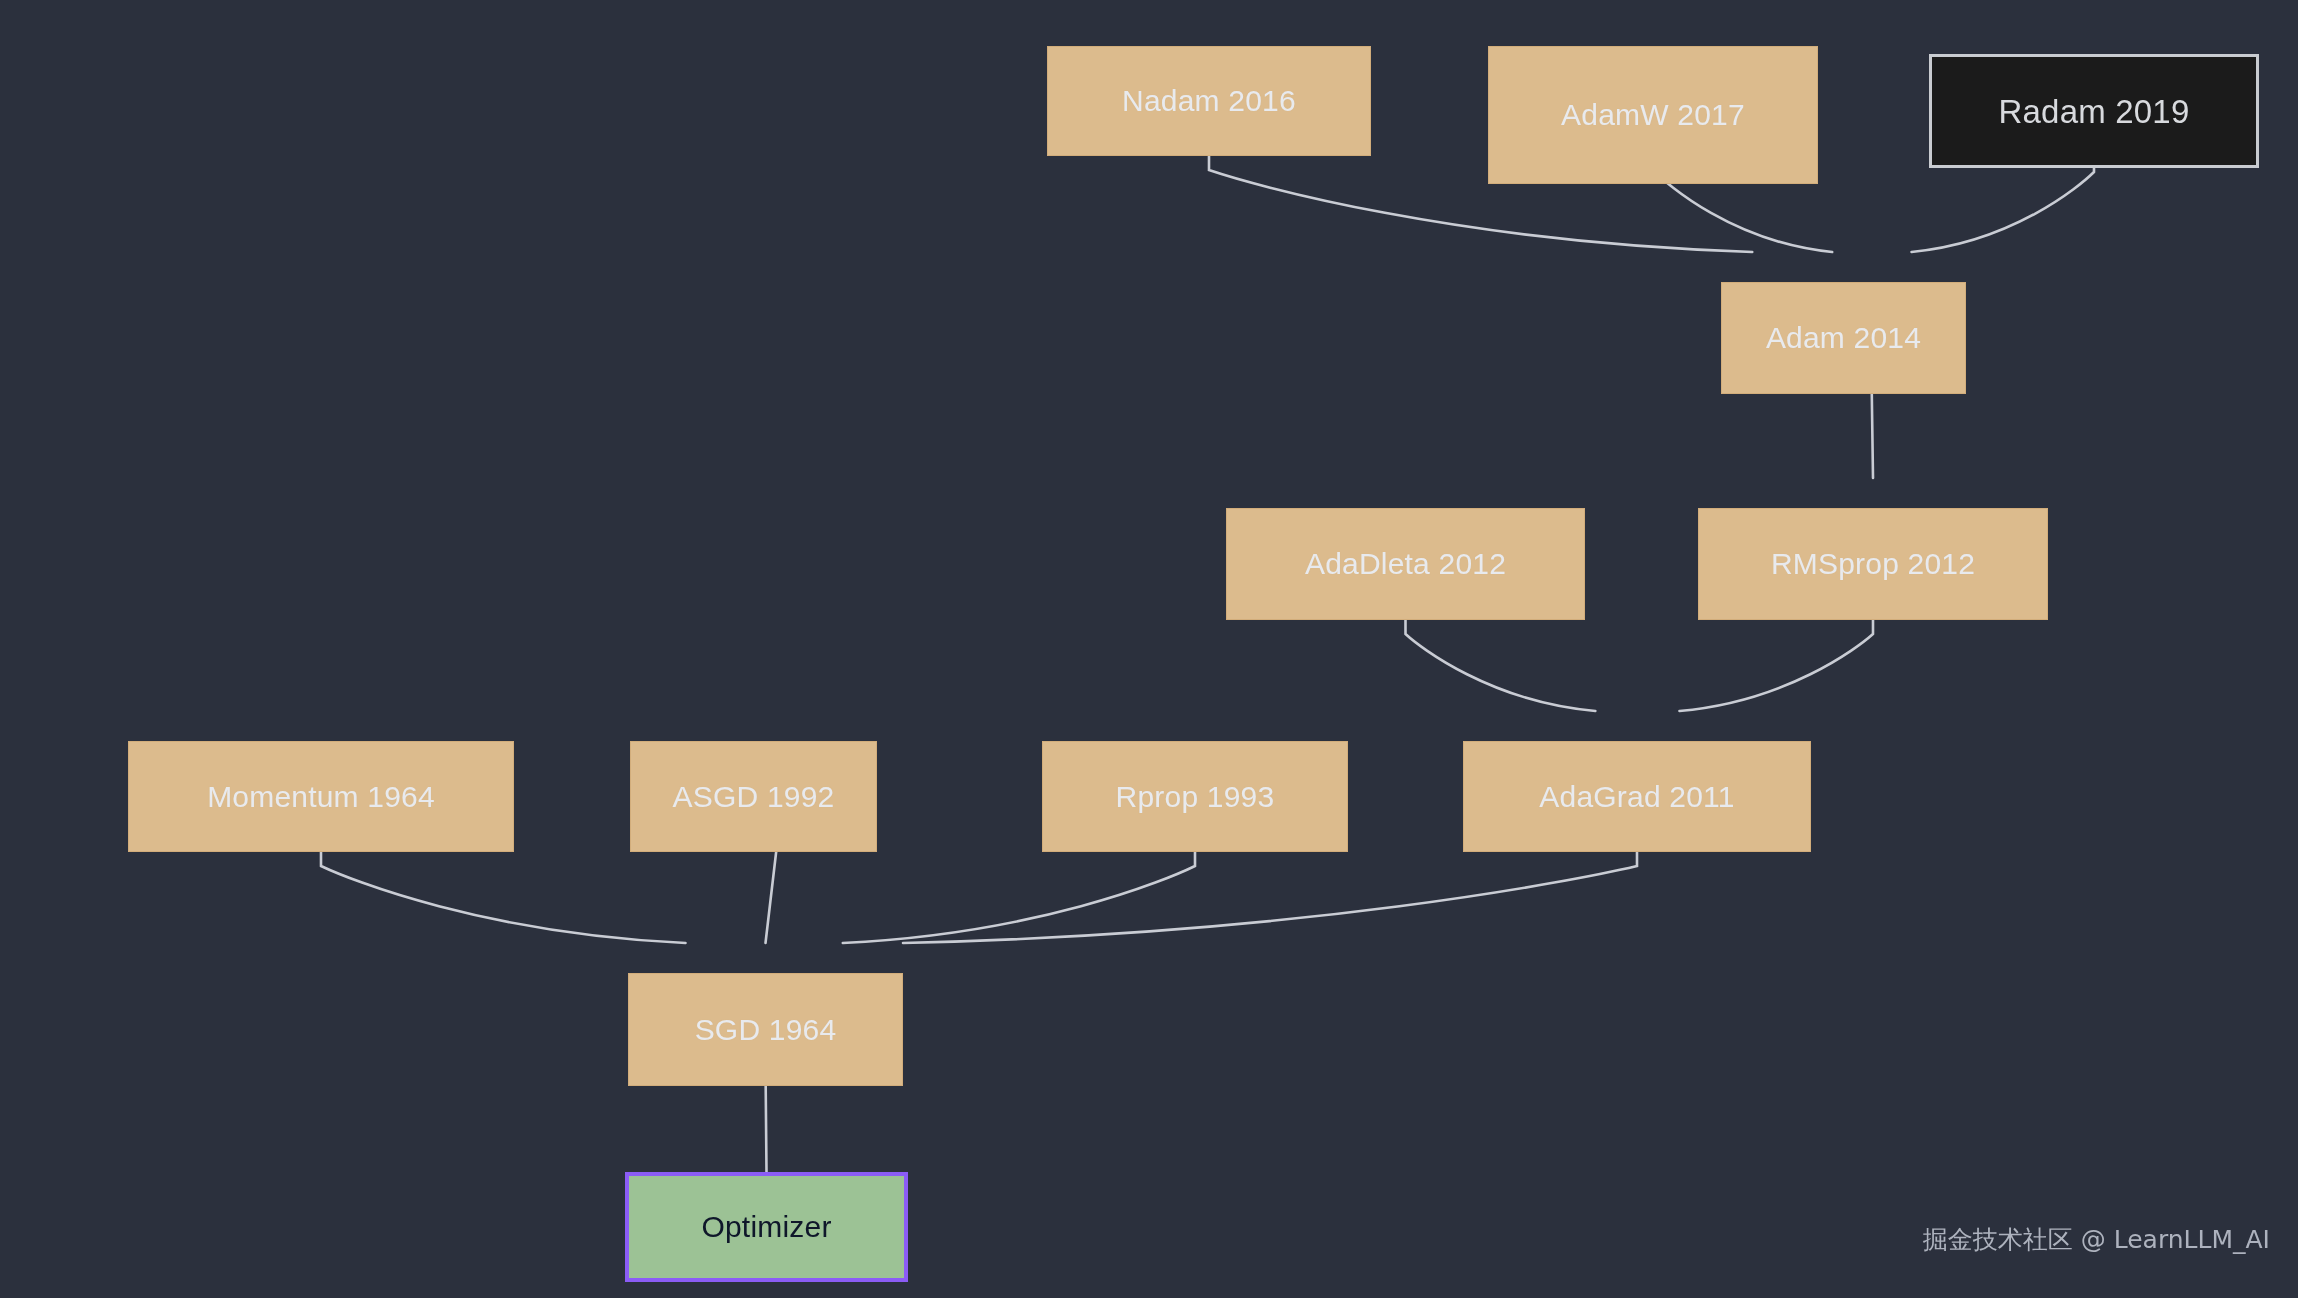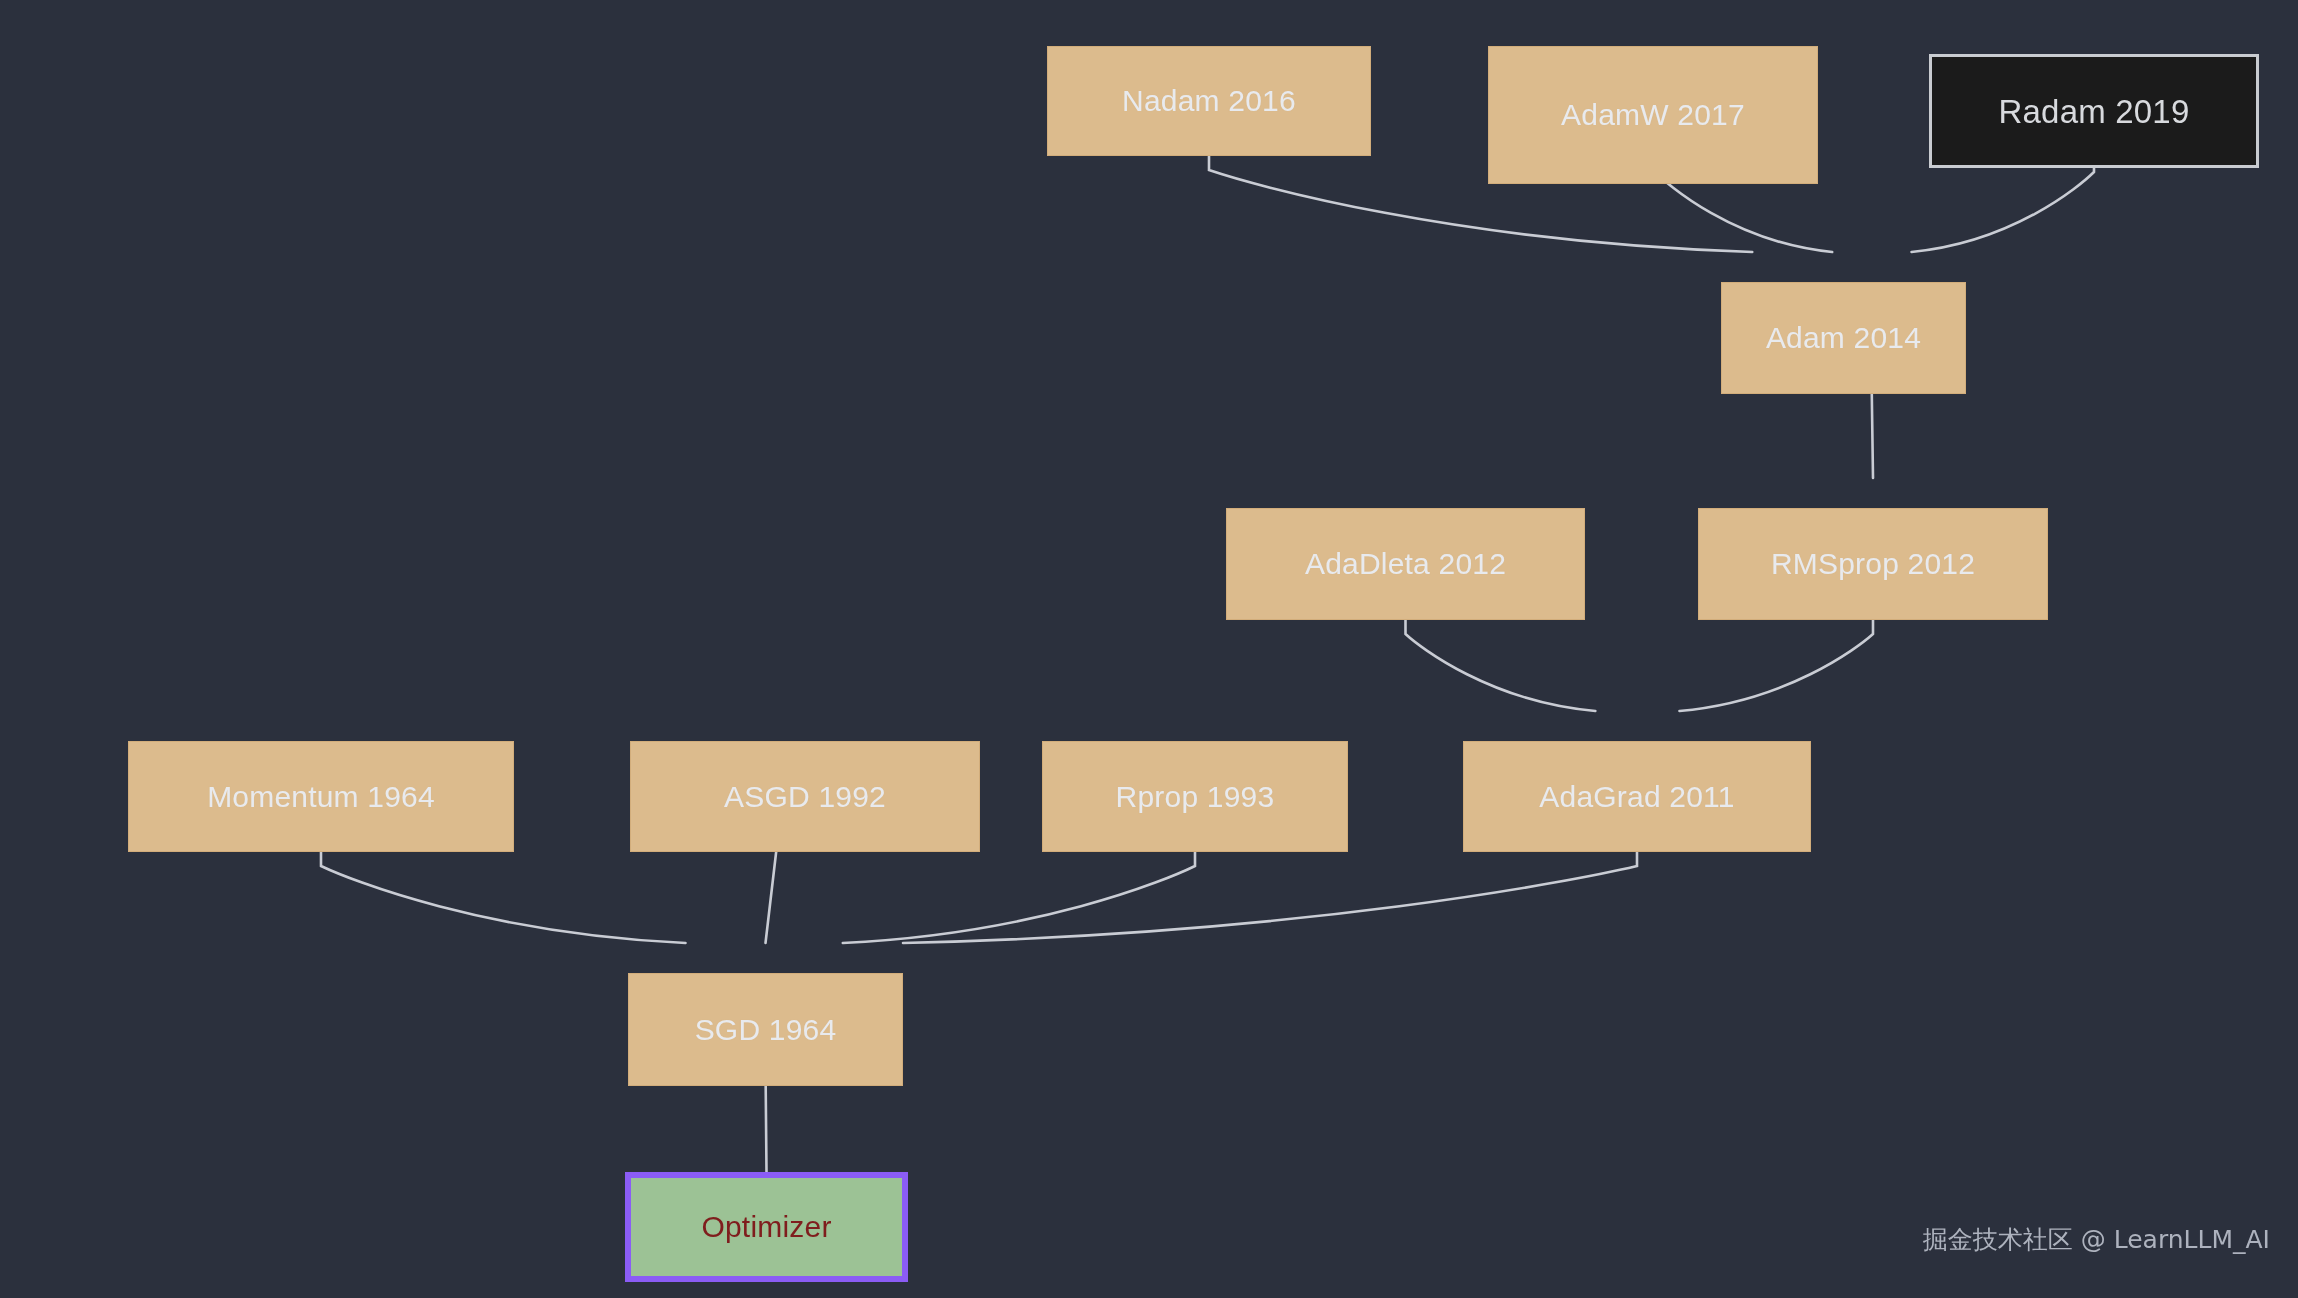--- a/index.html
+++ b/index.html
@@ -41,22 +41,22 @@
   .node.tan {
     background: #dcbb8d;
     border: 1px solid #d2ad7b;
     color: #e8eaee;
     font-size: 30px;
     text-shadow: 0 0 1px rgba(220,187,141,0.55);
     margin-top: 30px;
   }
   .node.green {
     background: #9cc295;
-    border: 6px solid #8b5cf6;
-    color: #7f1d1d;
+    border: 4px solid #8b5cf6;
+    color: #0f172a;
     font-size: 30px;
     text-shadow: 0 0 1px rgba(156,194,149,0.5);
   }
   .node.dark {
     background: #1b1b1b;
     border: 3px solid #c9ccd1;
     color: #d8dade;
     font-size: 33px;
   }
   #watermark {
@@ -111,21 +111,21 @@
       </div>
       <div class="node tan" style="left: 1226px; top: 478px; width: 359px; height: 112px;">
         <span class="node-label">AdaDleta 2012</span>
       </div>
       <div class="node tan" style="left: 1698px; top: 478px; width: 350px; height: 112px;">
         <span class="node-label">RMSprop 2012</span>
       </div>
       <div class="node tan" style="left: 128px; top: 711px; width: 386px; height: 111px;">
         <span class="node-label">Momentum 1964</span>
       </div>
-      <div class="node tan" style="left: 630px; top: 711px; width: 350px; height: 111px;">
+      <div class="node tan" style="left: 630px; top: 711px; width: 247px; height: 111px;">
         <span class="node-label">ASGD 1992</span>
       </div>
       <div class="node tan" style="left: 1042px; top: 711px; width: 306px; height: 111px;">
         <span class="node-label">Rprop 1993</span>
       </div>
       <div class="node tan" style="left: 1463px; top: 711px; width: 348px; height: 111px;">
         <span class="node-label">AdaGrad 2011</span>
       </div>
       <div class="node tan" style="left: 628px; top: 943px; width: 275px; height: 113px;">
         <span class="node-label">SGD 1964</span>

